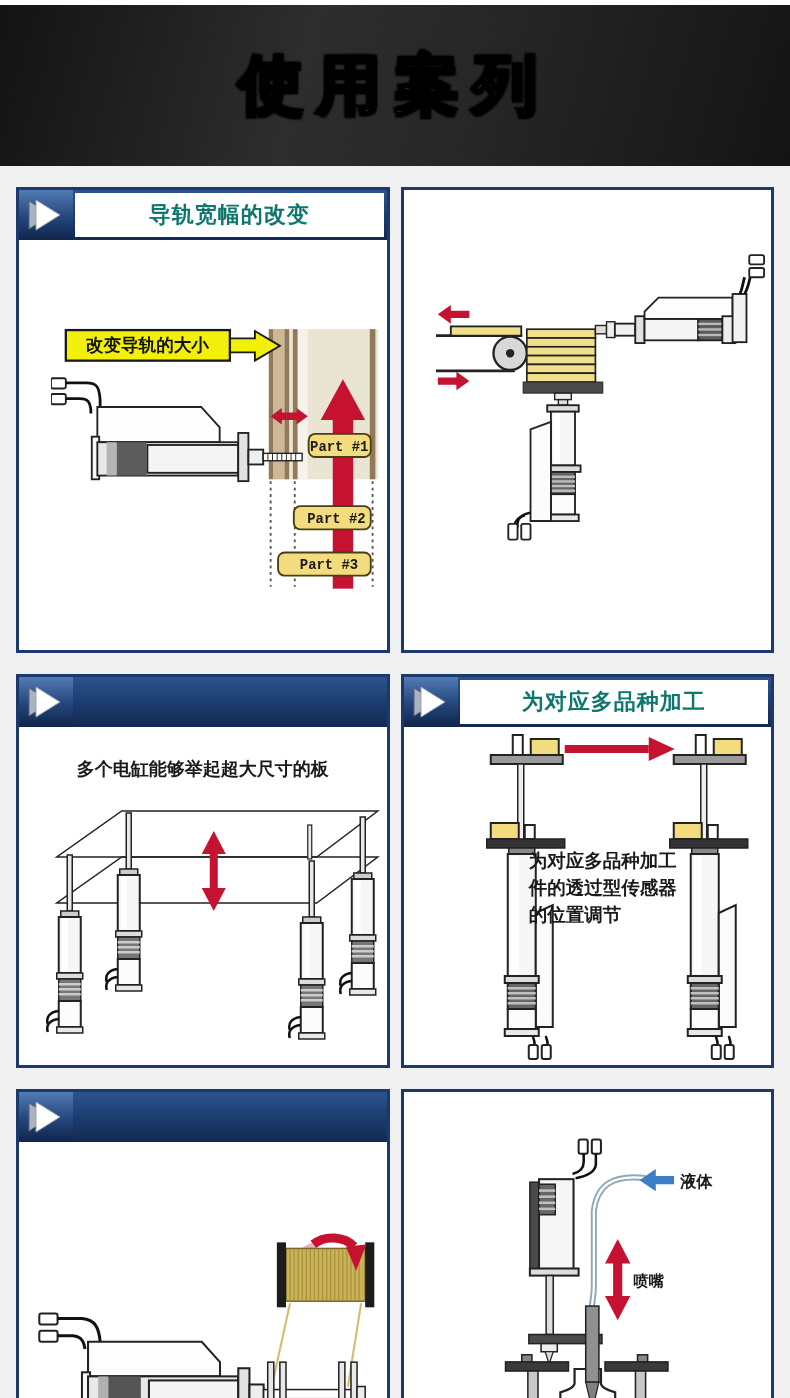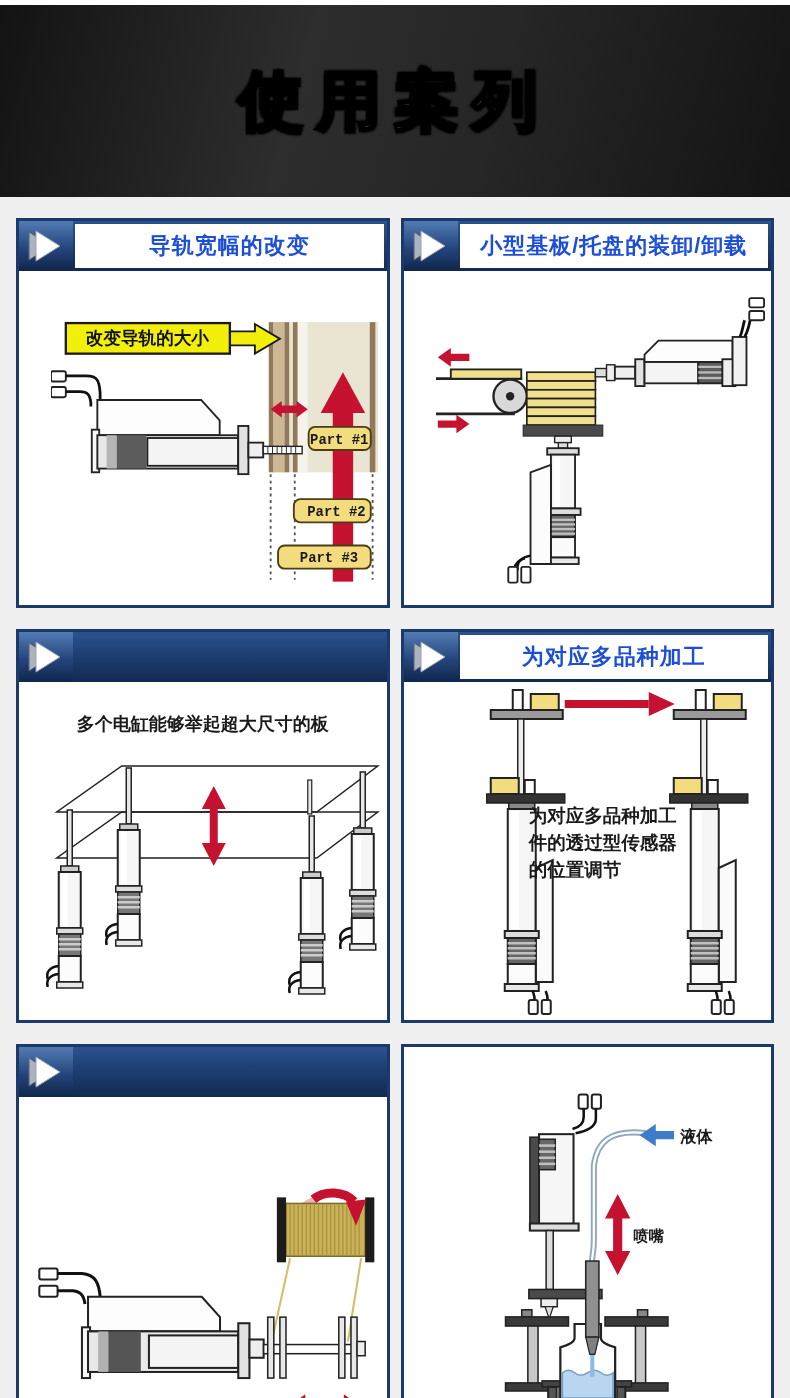--- a/index.html
+++ b/index.html
@@ -2,21 +2,21 @@
 <html><head>
 <meta charset="utf-8">
 <style>
   html,body{margin:0;padding:0;}
   body{
     width:790px;height:1398px;background:#f0f0f0;
     font-family:"Liberation Sans",sans-serif;position:relative;overflow:hidden;
   }
   .top-strip{height:5px;background:#ffffff;}
   .banner{
-    height:192px;background:linear-gradient(105deg,#131313 0%,#2d2d2d 38%,#262626 62%,#141414 100%);
+    height:161px;background:linear-gradient(105deg,#131313 0%,#2d2d2d 38%,#262626 62%,#141414 100%);
     display:flex;align-items:center;justify-content:center;
   }
   .banner h1{
     margin:0;color:#ffffff;font-size:64px;font-weight:bold;letter-spacing:14px;
     -webkit-text-stroke:3px #000;
     text-shadow:0 0 3px #000,2px 2px 2px #000,-2px -2px 2px #000,2px -2px 2px #000,-2px 2px 2px #000;
   }
   .grid{
     margin:21px 16px 0 16px;
     display:grid;grid-template-columns:1fr 1fr;column-gap:11px;row-gap:21px;
@@ -26,24 +26,24 @@
     height:50px;display:flex;align-items:stretch;
     background:linear-gradient(180deg,#2c528e 0%,#1d3f73 45%,#122a52 100%);
   }
   .hdr-icon{
     width:54px;flex:0 0 54px;display:flex;align-items:center;justify-content:center;
     background:linear-gradient(180deg,#527bb4 0%,#24457c 55%,#10264b 100%);
   }
   .hdr-title{
     flex:1;margin:3px 3px 3px 2px;background:#ffffff;
     display:flex;align-items:center;justify-content:center;
-    font-size:22px;font-weight:bold;color:#1d4ed8;white-space:nowrap;letter-spacing:1px;
+    font-size:22px;font-weight:bold;color:#0f766e;white-space:nowrap;letter-spacing:1px;
   }
   .panel-body{position:relative;background:#ffffff;}
-  .panel-body.h1{height:334px;margin-left:32px;}
+  .panel-body.h1{height:410px;margin-left:32px;}
   .panel-body.h2{height:338px;border-radius:22px;}
   .panel-body.h3{height:420px;border-radius:8px;}
   .panel-body svg{display:block;width:100%;height:100%;}
 </style>
 </head>
 <body>
 
 <div class="top-strip"></div>
 
 <div class="banner">
@@ -125,29 +125,20 @@
           <rect x="262" y="233" width="83" height="25" rx="7" fill="#f2dc7e" stroke="#4a3d14" stroke-width="2"></rect>
           <text x="308" y="251" text-anchor="middle" font-size="15" font-weight="bold" fill="#1a1a1a" font-family="Liberation Mono, monospace">Part #2</text>
           <rect x="245" y="283" width="100" height="25" rx="7" fill="#f2dc7e" stroke="#4a3d14" stroke-width="2"></rect>
           <text x="300" y="301" text-anchor="middle" font-size="15" font-weight="bold" fill="#1a1a1a" font-family="Liberation Mono, monospace">Part #3</text>
         </g>
       </svg>
     </div>
   </div>
 
   <div class="panel">
-    <div class="panel-header">
-      <div class="hdr-icon">
-        <svg width="38" height="34" viewBox="0 0 38 34">
-            <polygon points="2,3 24,17 2,31" fill="#aab3bf" stroke="#5a6370" stroke-width="1"></polygon>
-            <polygon points="9,2 33,17 9,32" fill="#ffffff" stroke="#9aa3b0" stroke-width="1"></polygon>
-          </svg>
-      </div>
-      <div class="hdr-title">小型基板/托盘的装卸/卸载</div>
-    </div>
     <div class="panel-body h1">
       <svg viewBox="0 0 362 334">
 
         <g>
           <line x1="0" y1="103" x2="93" y2="103" stroke="#222" stroke-width="3"></line>
           <line x1="0" y1="141" x2="85" y2="141" stroke="#222" stroke-width="3"></line>
           <circle cx="80" cy="122" r="18" fill="#d8d8d8" stroke="#222" stroke-width="2.5"></circle>
           <circle cx="80" cy="122" r="4.5" fill="#222"></circle>
         </g>
         <rect x="16" y="93" width="76" height="10" fill="#f0e08c" stroke="#222" stroke-width="2"></rect>

